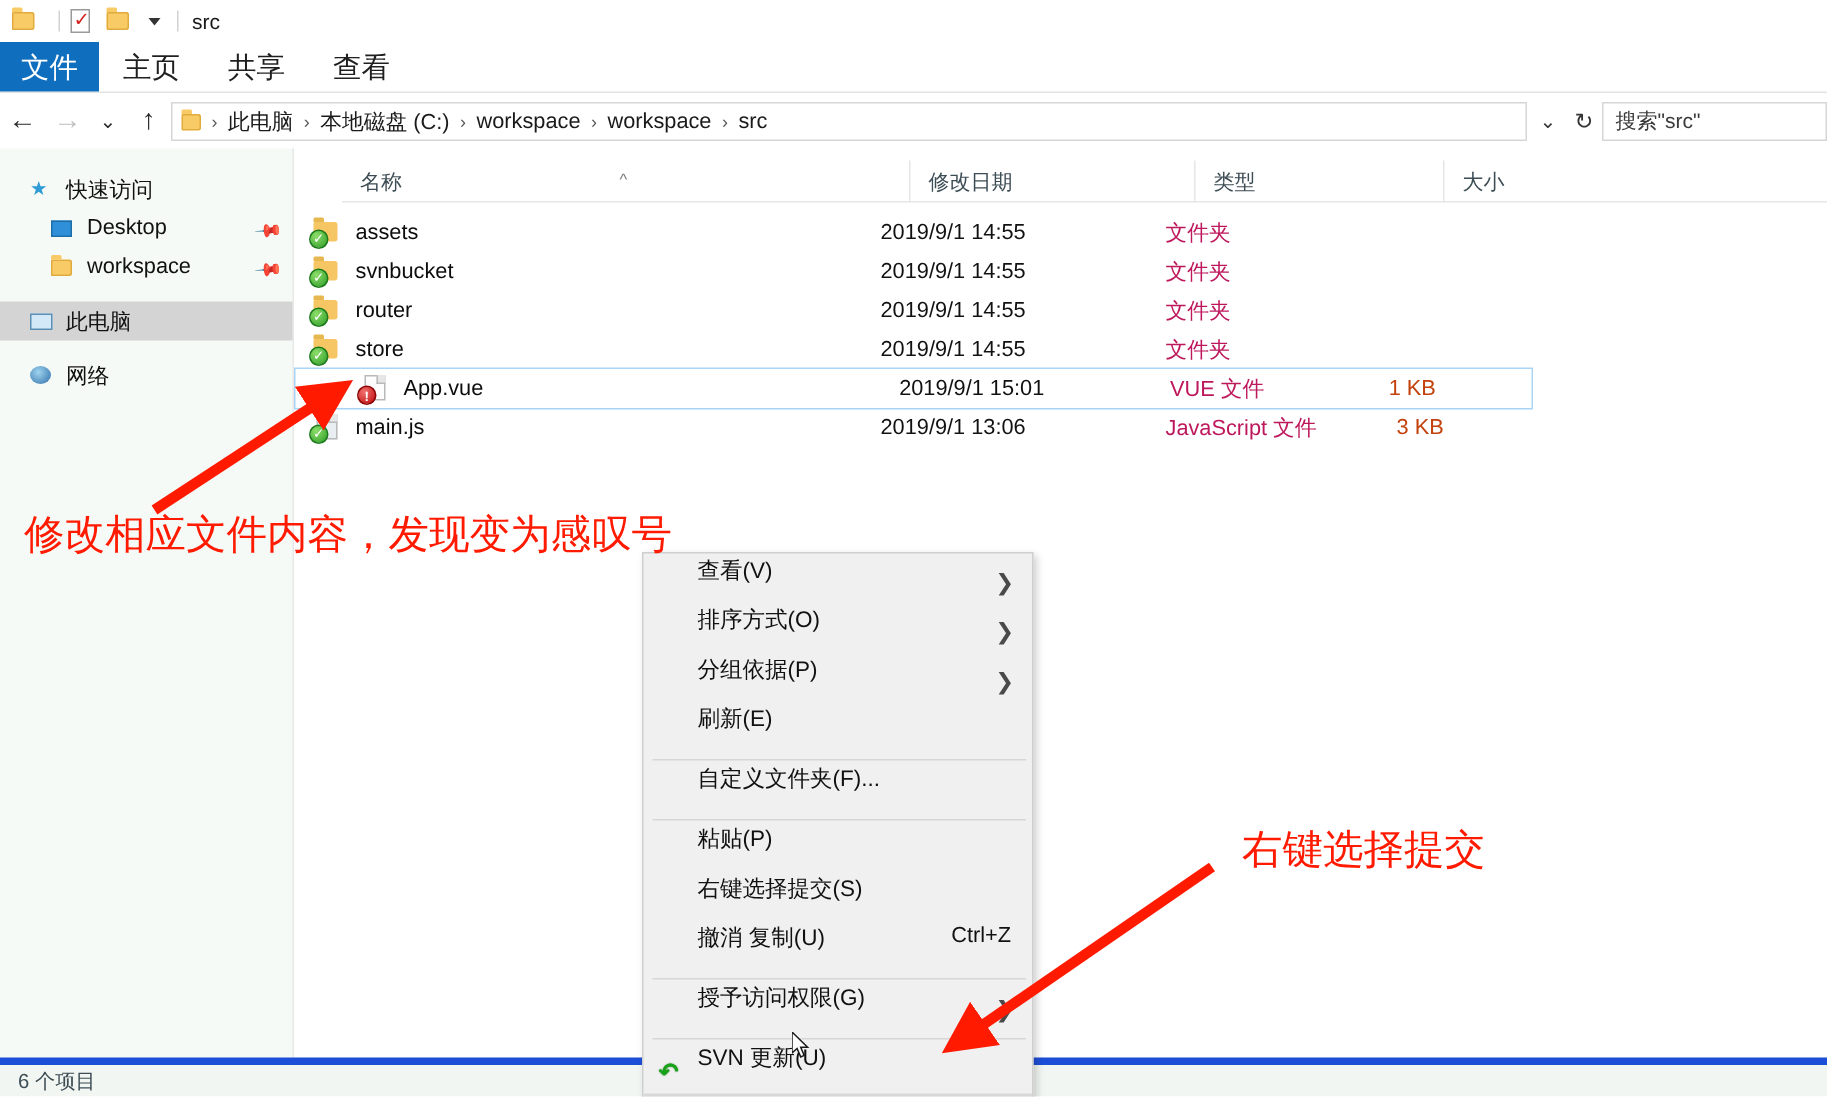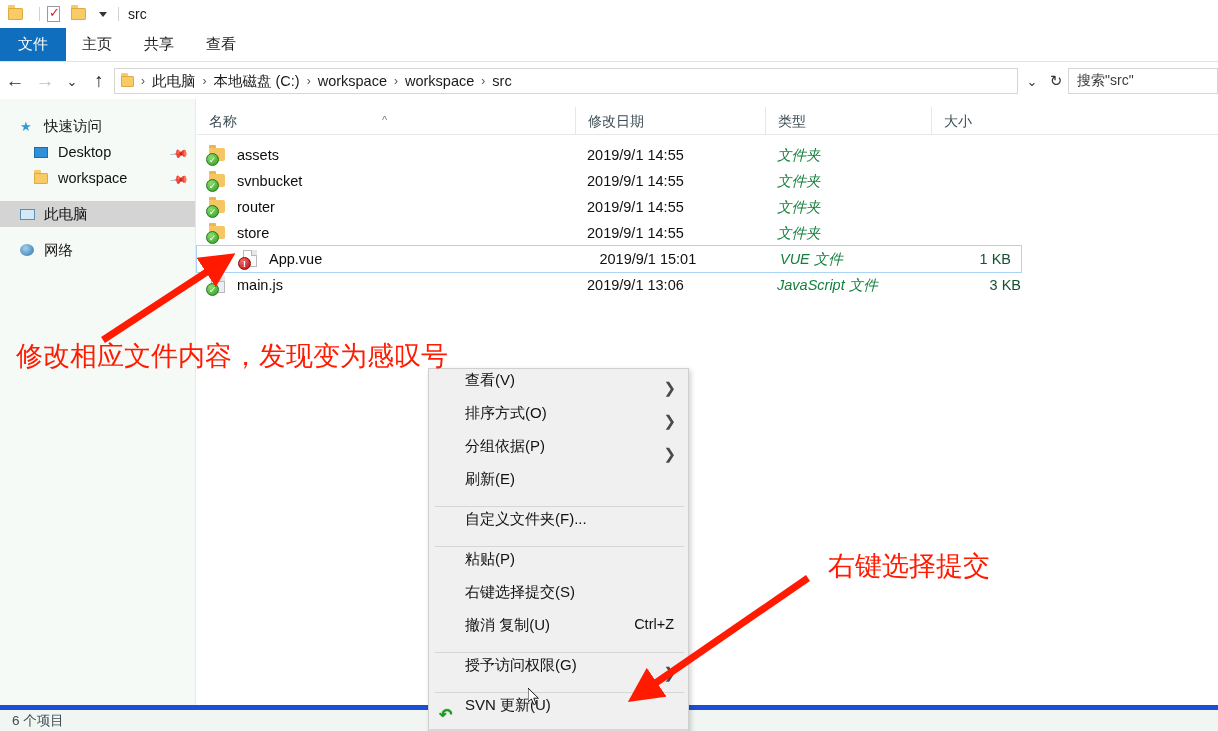--- a/index.html
+++ b/index.html
@@ -42,21 +42,21 @@
   .title-text { font-size: 14px; color: #1a1a1a; margin-left: 2px; }
 
   
   .ribbon {
     position: absolute; left: 0; top: 28px; width: 1218px; height: 34px;
     background: #ffffff; border-bottom: 1px solid #e3e3e3;
     display: flex; align-items: stretch;
   }
   .tab {
     display: flex; align-items: center; justify-content: center;
-    font-size: 15px; color: #1f1f1f; padding: 0 16px; cursor: default;
+    font-size: 19px; color: #1f1f1f; padding: 0 16px; cursor: default;
   }
   .tab.file { background: #106ebe; color: #fff; width: 66px; padding: 0; }
 
   
   .addrbar {
     position: absolute; left: 0; top: 63px; width: 1218px; height: 36px;
     background: #ffffff; display: flex; align-items: center;
   }
   .nav-btn {
     width: 30px; height: 30px; display: flex; align-items: center; justify-content: center;
@@ -95,43 +95,43 @@
   .pin {
     position: absolute; right: 10px; top: 7px; width: 12px; height: 12px; color: #8a8a8a; font-size: 12px;
     transform: rotate(40deg);
   }
   .star-ico { color: #2e9bd6; font-size: 13px; }
 
   
   .filepane { position: absolute; left: 197px; top: 0; width: 1021px; height: 606px; background: #fff; }
   .colheader {
     display: flex; height: 28px; align-items: center; position: relative;
-    border-bottom: 1px solid #e6e6e6; background: #fff;
+    border-bottom: 1px solid #e6e6e6; background: #fff; margin-left: 31px;
   }
   .col {
     font-size: 14px; color: #3d4d55; padding-left: 12px; height: 28px; line-height: 28px;
     border-left: 1px solid #e6e6e6; position: relative;
   }
   .col:first-child { border-left: none; }
   .col.name { width: 378px; }
   .col.date { width: 190px; }
   .col.type { width: 166px; }
   .col.size { width: 100px; }
   .sortmark {
     position: absolute; left: 185px; top: -1px; font-size: 11px; color: #7a7a7a;
   }
   .row {
     display: flex; height: 26px; align-items: center; font-size: 14.5px; color: #0d0d0d;
     position: relative;
   }
   .row.selected { outline: 1px solid #aad4f5; background: #ffffff; padding-left: 32px; }
   .c-name { width: 378px; display: flex; align-items: center; padding-left: 10px; }
   .c-date { width: 190px; padding-left: 12px; color: #111; }
-  .c-type { width: 166px; padding-left: 12px; color: #15803d; font-style: italic; }
-  .c-size { width: 100px; padding-right: 10px; text-align: right; color: #14532d; }
+  .c-type { width: 166px; padding-left: 12px; color: #be185d; }
+  .c-size { width: 100px; padding-right: 10px; text-align: left; color: #c2410c; }
   .ico-wrap { width: 22px; height: 20px; position: relative; margin-right: 8px; }
 
   .fldr {
     width: 16px; height: 13px; background: #f5c663; position: absolute; left: 2px; top: 3px;
     border-radius: 1px 2px 2px 1px;
   }
   .fldr:before {
     content: ""; position: absolute; left: 0; top: -3px; width: 7px; height: 3px;
     background: #e7b84f; border-radius: 1px 1px 0 0;
   }

